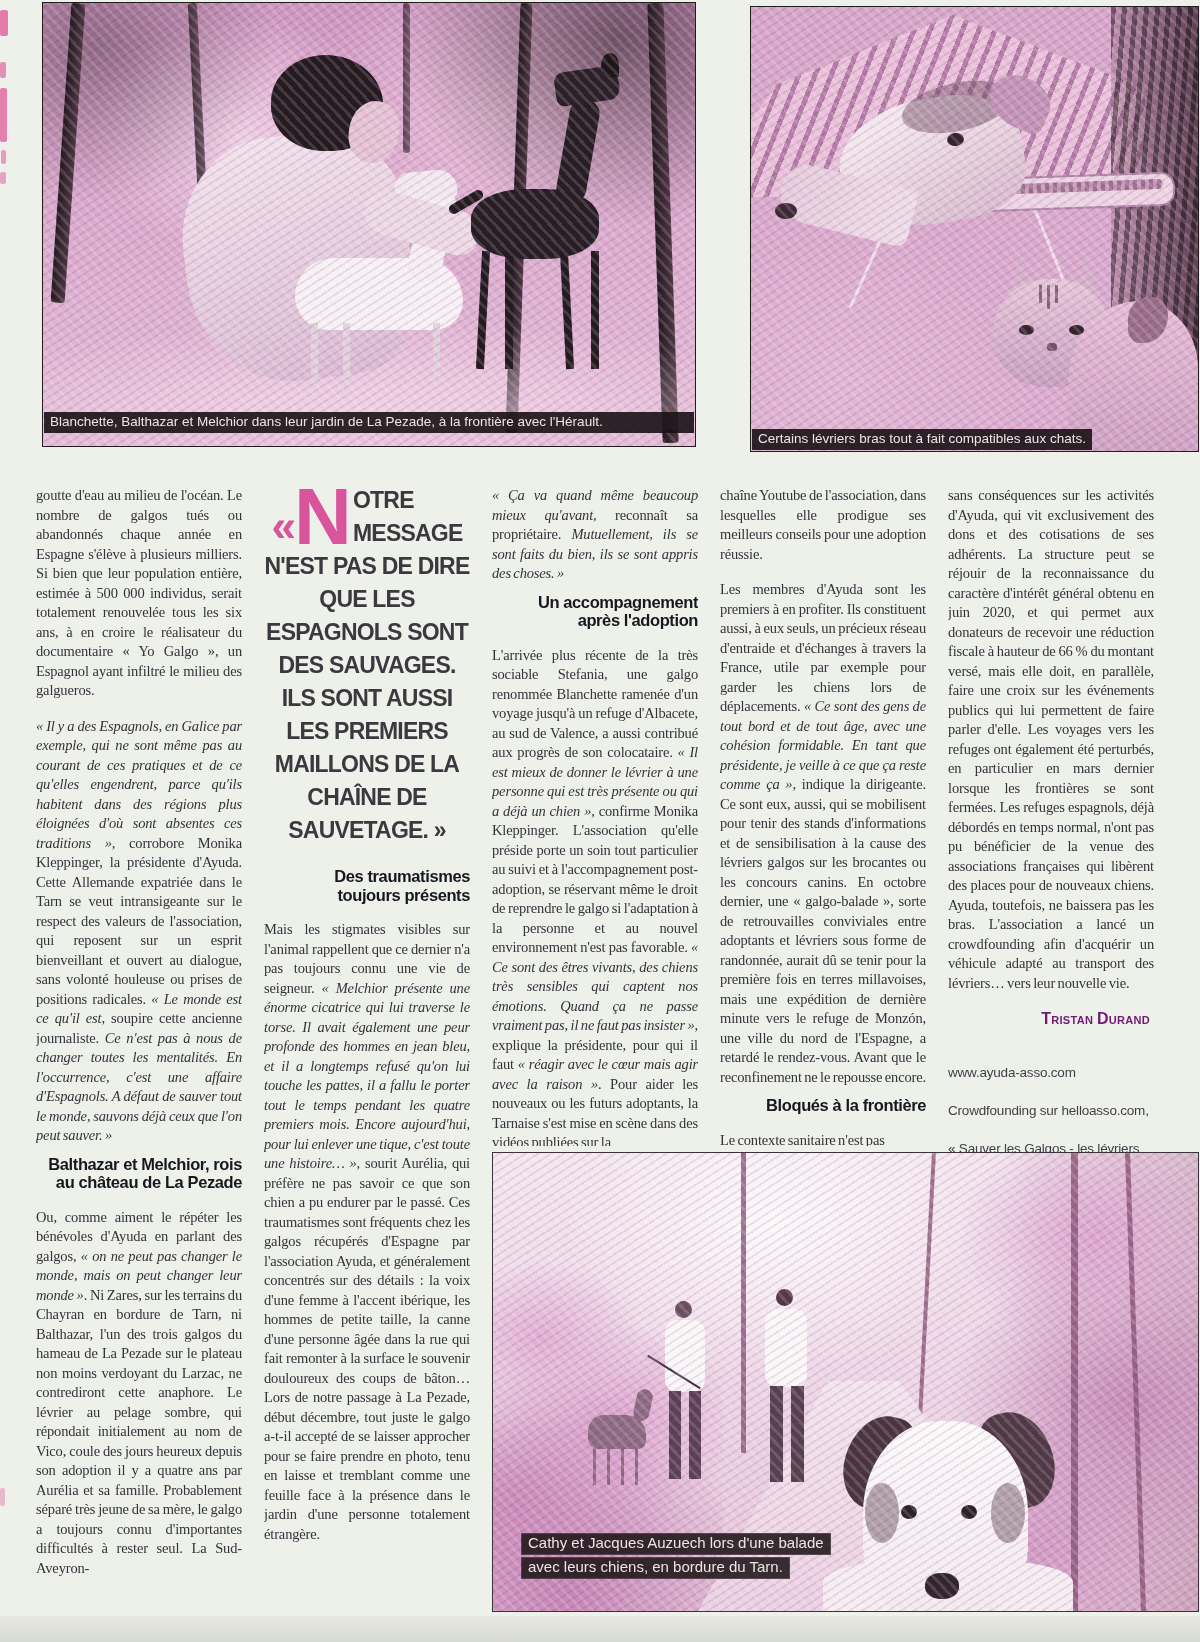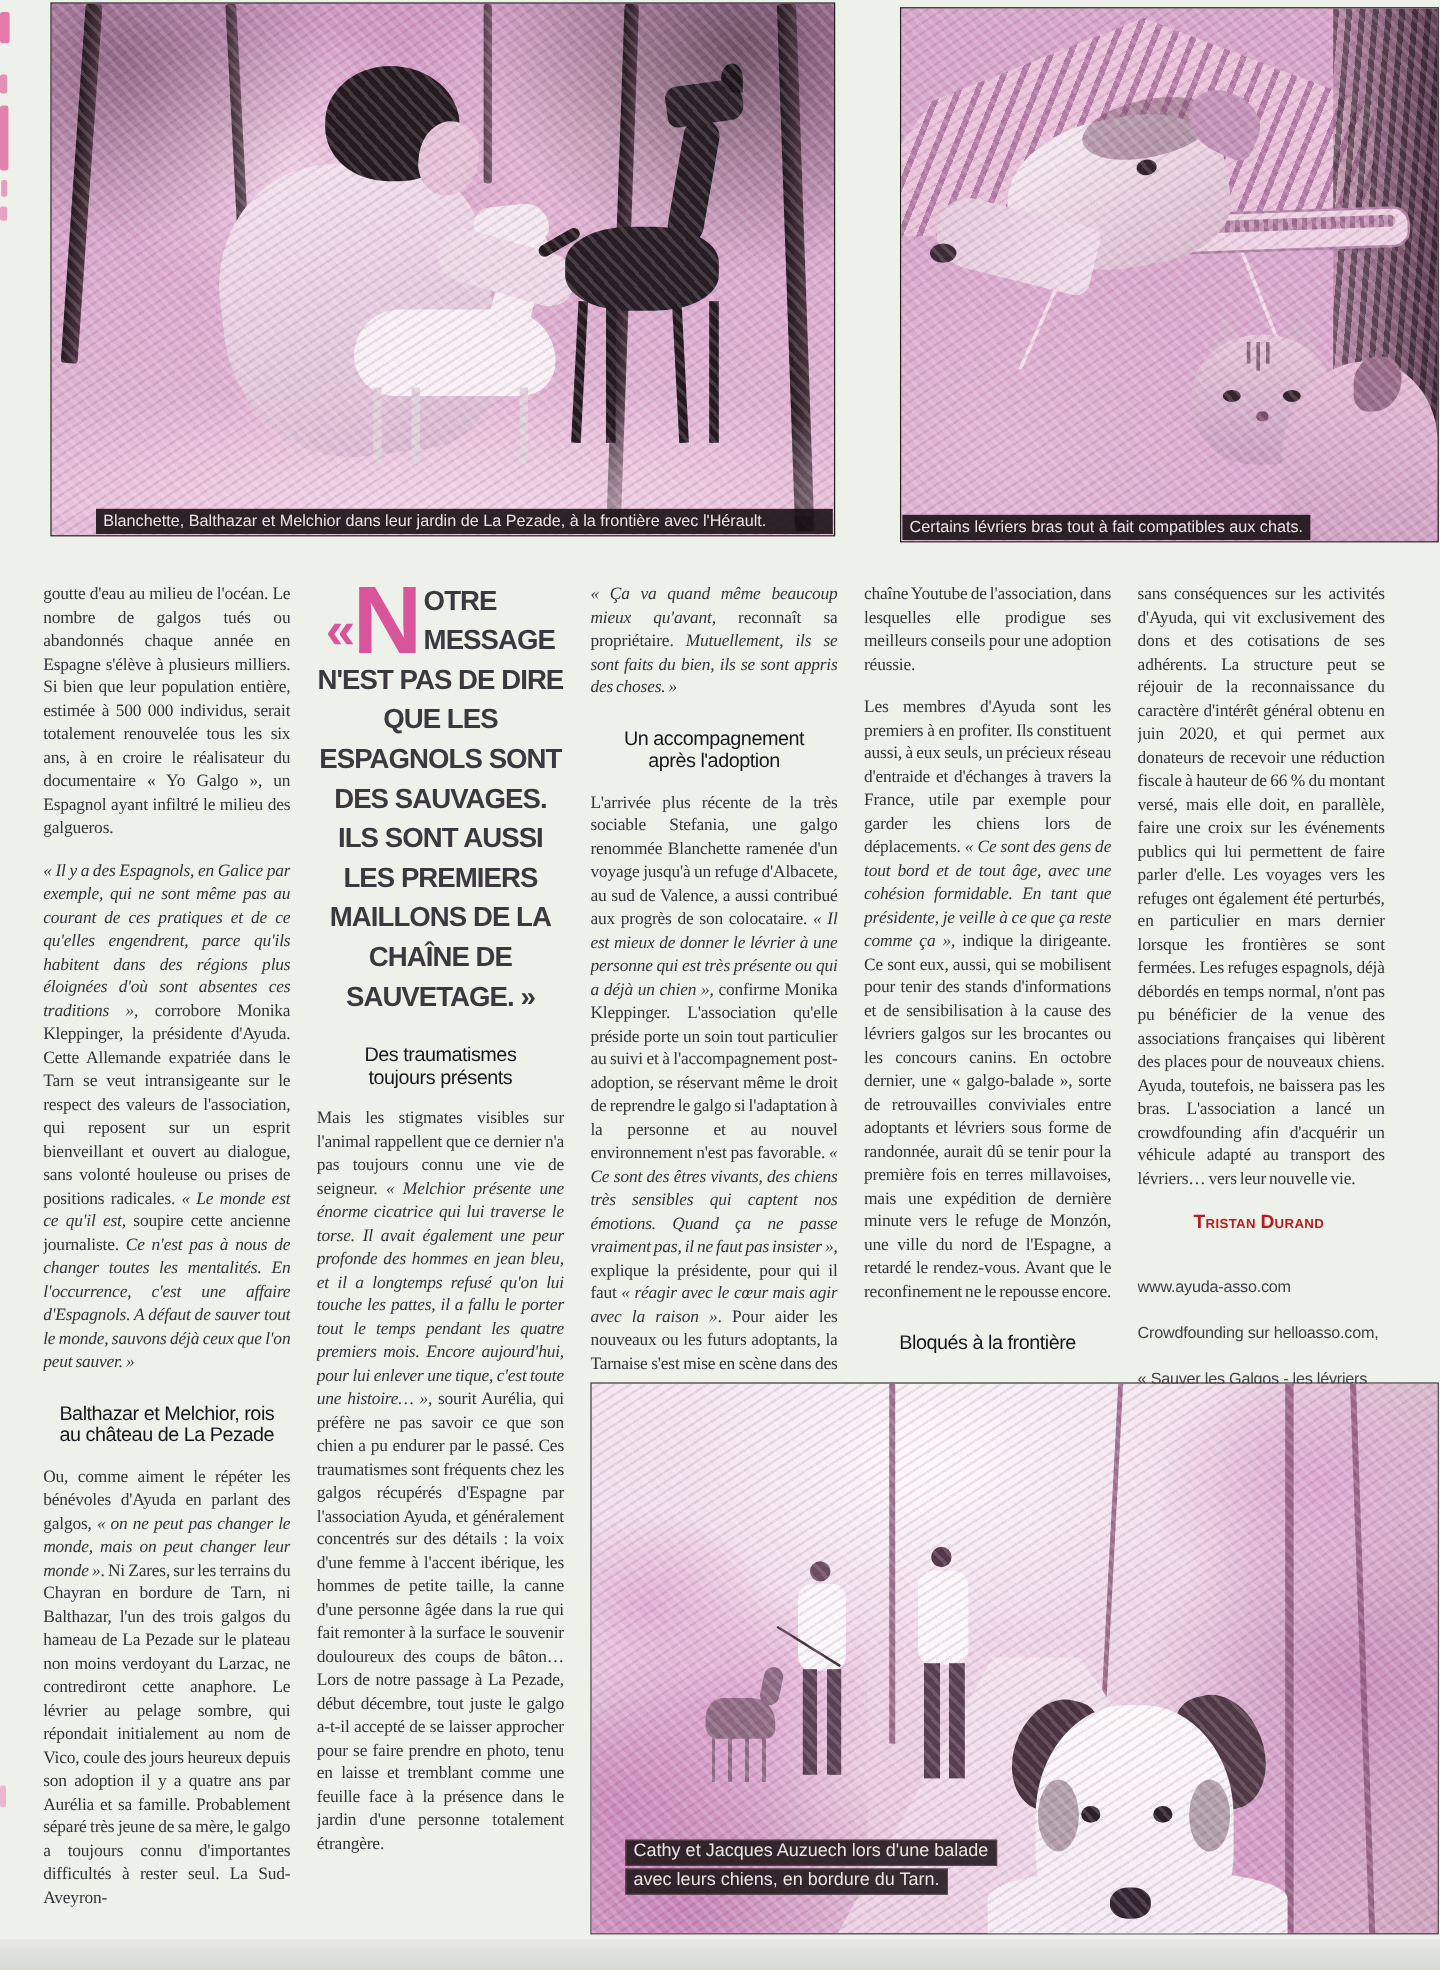--- a/index.html
+++ b/index.html
@@ -136,48 +136,48 @@
   .fg-cheek{width:34px;height:60px;background:rgba(90,60,78,.45);border-radius:50%;top:330px;}
   .c1{left:372px;} .c2{left:498px;}
   .fg-eye{width:16px;height:14px;background:#2e2029;border-radius:50%;top:352px;}
   .g1{left:408px;} .g2{left:468px;}
   .fg-nose{left:432px;top:420px;width:34px;height:26px;background:#332430;border-radius:45%;}
   .fg-body{left:330px;bottom:-6px;width:250px;height:58px;background:#f6ecf3;border-radius:40% 40% 0 0;}
 
   
   .cap{position:absolute;font-family:"Liberation Sans",sans-serif;font-size:13.5px;line-height:16px;
        color:#ece7e3;background:rgba(26,17,21,.9);padding:2px 6px 3px;}
-  .cap-tl{left:1px;right:1px;bottom:1px;margin-left:36px;}
+  .cap-tl{left:1px;right:1px;bottom:13px;}
   .cap-tr{left:1px;bottom:1px;max-width:96%;}
   .cap-bm{left:12px;bottom:14px;background:none;padding:16px;}
   .cap-bm span{display:table;background:rgba(30,20,24,.88);padding:1px 6px 3px;margin-bottom:2px;
        border:1px solid rgba(120,95,105,.5);font-size:15px;}
 
   
   .col{position:absolute;top:470px;width:206px;overflow:hidden;text-align:justify;color:#34323a;
        font-size:14.5px;line-height:19.5px;letter-spacing:-0.15px;word-spacing:-1px;}
   .col p{margin:16px 0 1px;}
   .it{font-style:italic;}
   #col1{left:36px;height:1154px;} #col2{left:264px;height:1154px;}
   #col3{left:492px;height:676px;} #col4{left:720px;height:676px;} #col5{left:948px;height:690px;}
-  h3.sec{font-family:"Liberation Sans",sans-serif;font-weight:normal;font-size:16.5px;line-height:18.5px;
-       color:#18171f;margin:23px 0 3px;text-align:center;letter-spacing:-0.4px;word-spacing:0;}
+  h3.sec{font-family:"Liberation Sans",sans-serif;font-weight:bold;font-size:16.5px;line-height:18.5px;
+       color:#18171f;margin:9px 0 3px;text-align:right;letter-spacing:-0.4px;word-spacing:0;}
 
   
   .pullquote{font-family:"Liberation Sans",sans-serif;font-weight:bold;color:#3b393f;
        text-align:center;margin:14px 0 20px;word-spacing:0;letter-spacing:-0.8px;}
   .pq-head{display:flex;justify-content:center;align-items:flex-start;}
   .pq-open{color:#d8549b;font-size:44px;line-height:1;margin:20px 2px 0 0;letter-spacing:-4px;}
   .pq-n{color:#d8549b;font-size:80px;line-height:.82;}
   .pq-headlines{display:flex;flex-direction:column;text-align:left;font-size:23px;line-height:33px;margin-left:2px;}
   .pq-rest{font-size:23px;line-height:33px;}
 
   
   .byline{font-family:"Liberation Sans",sans-serif;font-weight:bold;font-variant:small-caps;
-       font-size:16px;letter-spacing:.3px;color:#b91c1c;text-align:center;margin-top:16px;padding-right:4px;}
+       font-size:16px;letter-spacing:.3px;color:#701a75;text-align:right;margin-top:16px;padding-right:4px;}
   .footnote{margin-top:34px;font-family:"Liberation Sans",sans-serif;font-size:13.5px;line-height:19px;
        color:#403f46;text-align:left;letter-spacing:-0.2px;word-spacing:0;}
   .footnote span{display:block;margin-top:19px;}
 </style>
 </head>
 <body>
 
 <div class="page">
 
   <div class="mark m1"></div>

